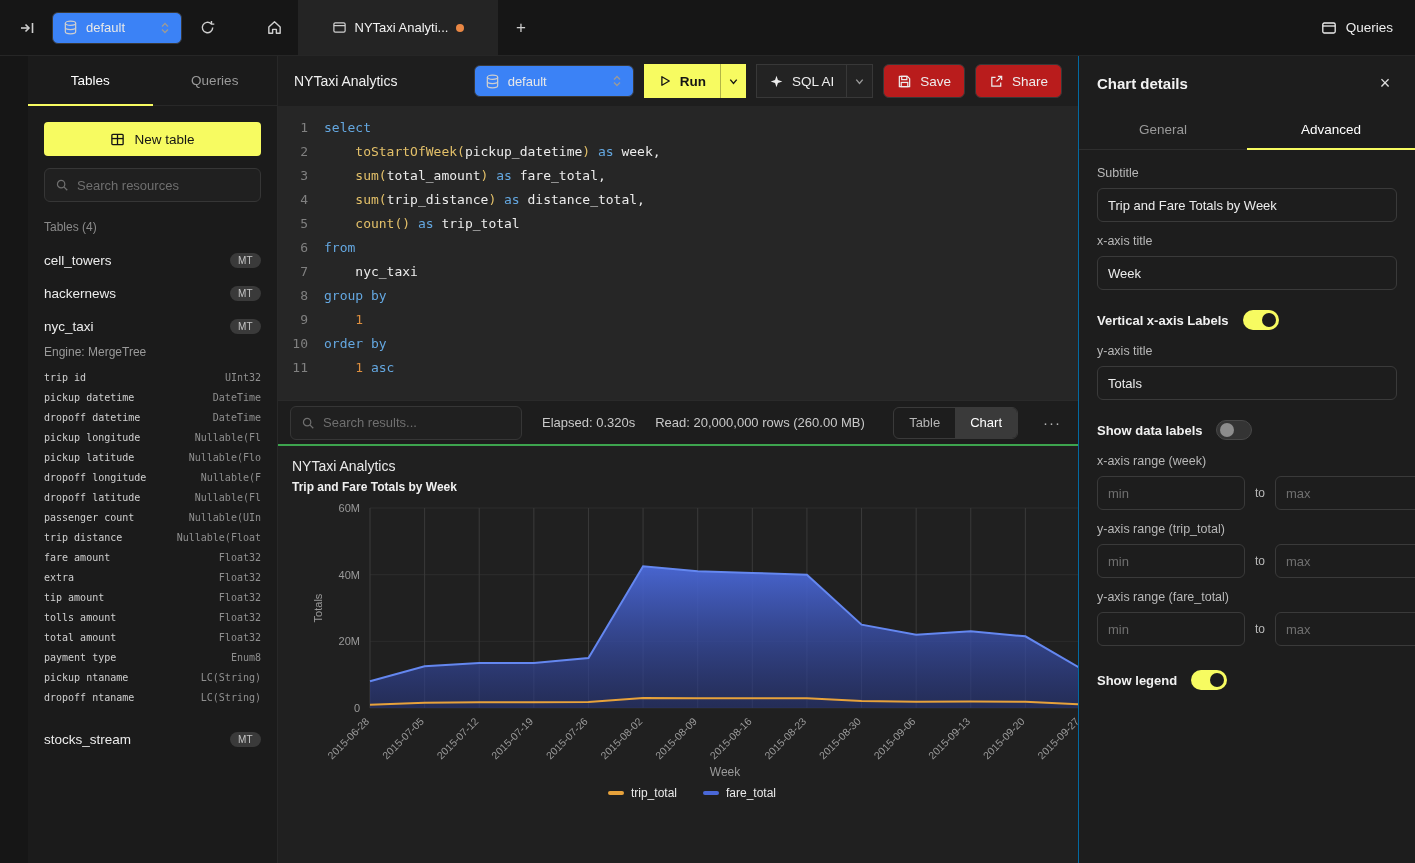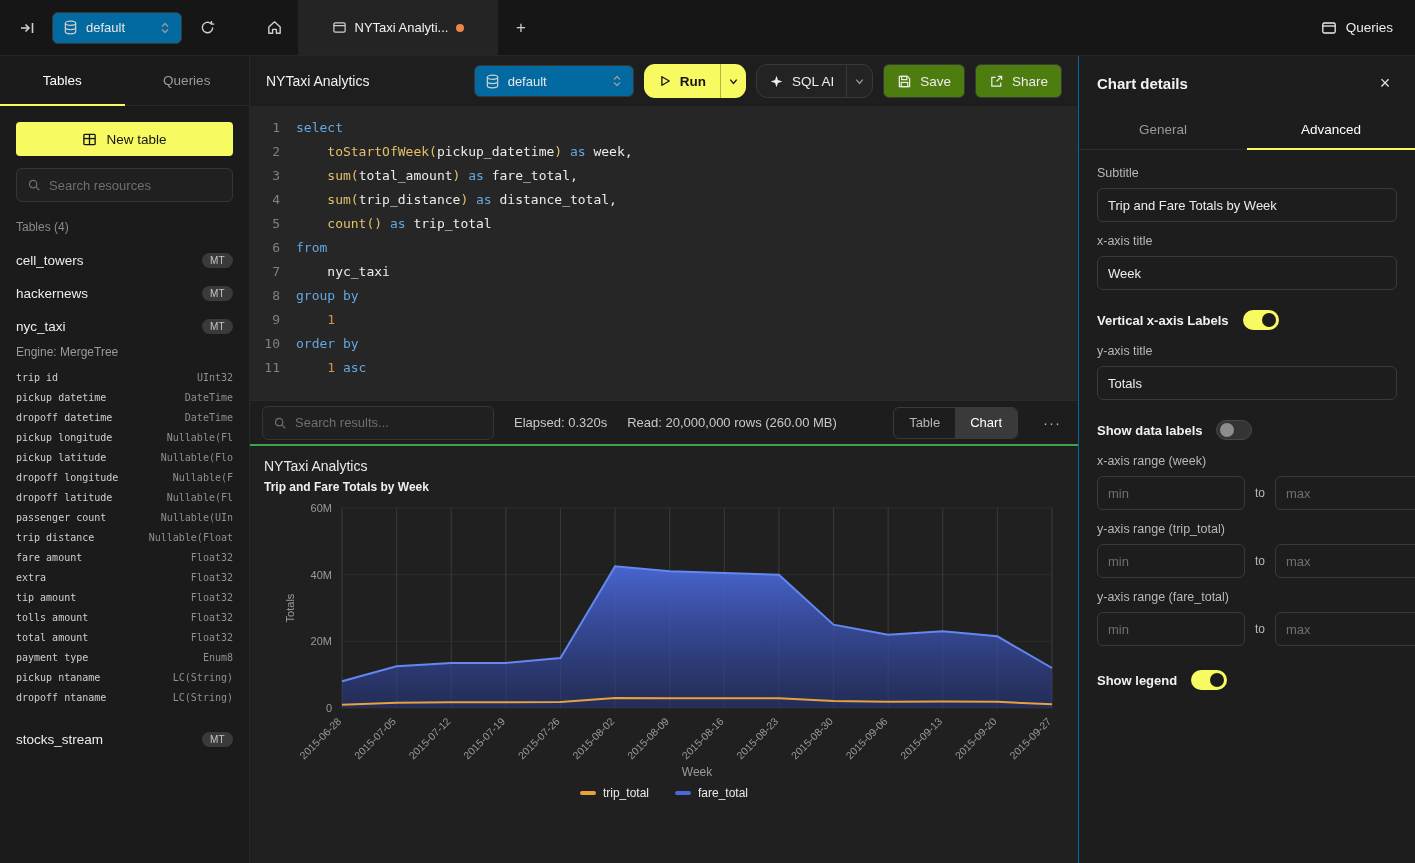--- a/index.html
+++ b/index.html
@@ -7,33 +7,33 @@
   body { background:#161616; color:#e8e8e8; font-family:"Liberation Sans",sans-serif; font-size:13px; }
   button { background:none; border:none; color:inherit; font:inherit; cursor:pointer; }
   input { outline:none; }
   svg { display:block; }
   .app { display:flex; flex-direction:column; height:100%; }
 
   
   .topbar { flex:0 0 56px; display:flex; align-items:stretch; background:#161616; border-bottom:1px solid #262626; }
   .topbar-left { width:250px; flex:0 0 250px; display:flex; align-items:center; gap:10px; padding:0 12px; }
   .icon-btn { display:flex; align-items:center; justify-content:center; width:30px; height:30px; border-radius:4px; color:#cfcfcf; }
-  .db-pill { height:32px; display:flex; align-items:center; gap:8px; padding:0 10px; background:#0369a1; border:1px solid #383838; border-radius:6px; color:#e8e8e8; min-width:130px; cursor:pointer; }
+  .db-pill { height:32px; display:flex; align-items:center; gap:8px; padding:0 10px; background:#3b82f6; border:1px solid #383838; border-radius:6px; color:#e8e8e8; min-width:130px; cursor:pointer; }
   .db-pill .chev { margin-left:auto; color:#9a9a9a; }
   .tabstrip { display:flex; align-items:stretch; }
   .tab { display:flex; align-items:center; justify-content:center; gap:8px; padding:0 4px; color:#cfcfcf; cursor:pointer; }
   .tab-home { width:48px; padding:0; }
   .tab-active { background:#242424; color:#f2f2f2; min-width:200px; }
   .dot { width:8px; height:8px; border-radius:50%; background:#e98744; }
   .tab-new { width:46px; padding:0; font-size:17px; color:#cfcfcf; }
   .topbar-right { margin-left:auto; display:flex; align-items:center; padding-right:22px; }
   .queries-btn { display:flex; align-items:center; gap:9px; color:#ededed; font-size:13.5px; }
 
   
-  .body-row { flex:1; display:flex; min-height:0; }
+  .body-row { flex:1; display:flex; min-height:0;margin-left:28px; }
 
   
   .sidebar { width:250px; flex:0 0 250px; background:#1b1b1b; border-right:1px solid #282828; display:flex; flex-direction:column; overflow:hidden; }
   .sidebar-tabs { flex:0 0 50px; display:flex; border-bottom:1px solid #282828; }
   .s-tab { flex:1; display:flex; align-items:center; justify-content:center; font-size:13.5px; color:#9a9a9a; position:relative; cursor:pointer; }
   .s-tab.active { color:#ffffff; }
   .s-tab.active::after { content:""; position:absolute; left:0; right:0; bottom:-1px; height:2px; background:#f7fb61; }
   .new-table-btn { margin:16px 16px 12px; height:34px; flex:0 0 auto; background:#f7fb61; color:#141414; border-radius:4px; display:flex; align-items:center; justify-content:center; gap:9px; font-size:13.5px; }
   .search-box { margin:0 16px 14px; height:34px; flex:0 0 auto; background:#202020; border:1px solid #363636; border-radius:6px; display:flex; align-items:center; gap:8px; padding:16px 10px; }
   .search-box input { flex:1; background:transparent; border:none; color:#e8e8e8; font-size:13px; min-width:0; }
@@ -47,28 +47,28 @@
   .col-name { color:#cfcfcf; overflow:hidden; }
   .col-type { color:#8f8f8f; margin-left:8px; }
   .stocks-row { margin-top:10px; }
 
   
   .main { flex:1; min-width:0; display:flex; flex-direction:column; background:#1e1e1e; }
   .main-header { flex:0 0 50px; display:flex; align-items:center; padding:0 16px; gap:10px; }
   .main-title { font-size:14px; color:#f0f0f0; }
   .header-controls { margin-left:auto; display:flex; align-items:center; gap:10px; }
   .hdr-db { min-width:160px; }
-  .btn-group { height:34px; display:flex; align-items:stretch; border-radius:11px; overflow:hidden; }
+  .btn-group { height:34px; display:flex; align-items:stretch; border-radius:0; overflow:hidden; }
   .run-group { background:#f7fb61; color:#141414; }
   .run-main { display:flex; align-items:center; gap:8px; padding:0 14px; font-weight:bold; font-size:13.5px; }
   .run-caret { width:26px; display:flex; align-items:center; justify-content:center; border-left:1px solid rgba(0,0,0,.28); }
   .dark-group { background:#232323; border:1px solid #383838; color:#ededed; }
   .grp-main { display:flex; align-items:center; gap:8px; padding:0 12px; font-size:13.5px; }
   .grp-caret { width:26px; display:flex; align-items:center; justify-content:center; border-left:1px solid #383838; color:#9a9a9a; }
-  .hdr-btn { height:34px; display:flex; align-items:center; gap:8px; padding:0 13px; background:#4d7c0f; border:1px solid #383838; border-radius:6px; color:#ededed; font-size:13.5px; }
+  .hdr-btn { height:34px; display:flex; align-items:center; gap:8px; padding:0 13px; background:#b91c1c; border:1px solid #383838; border-radius:6px; color:#ededed; font-size:13.5px; }
 
   
   .editor { flex:0 0 294px; display:flex; background:#262626; font-family:"DejaVu Sans Mono",monospace; font-size:13px; line-height:24px; padding-top:10px; overflow:hidden; }
   .gutter { width:46px; flex:0 0 46px; text-align:right; padding-right:16px; color:#808080; user-select:none; }
   .code { flex:1; white-space:pre; overflow:hidden; }
   .tok-kw { color:#64a7e0; }
   .tok-fn { color:#e3c069; }
   .tok-num { color:#dd8f3f; }
   .tok-pl { color:#ececec; }
 

